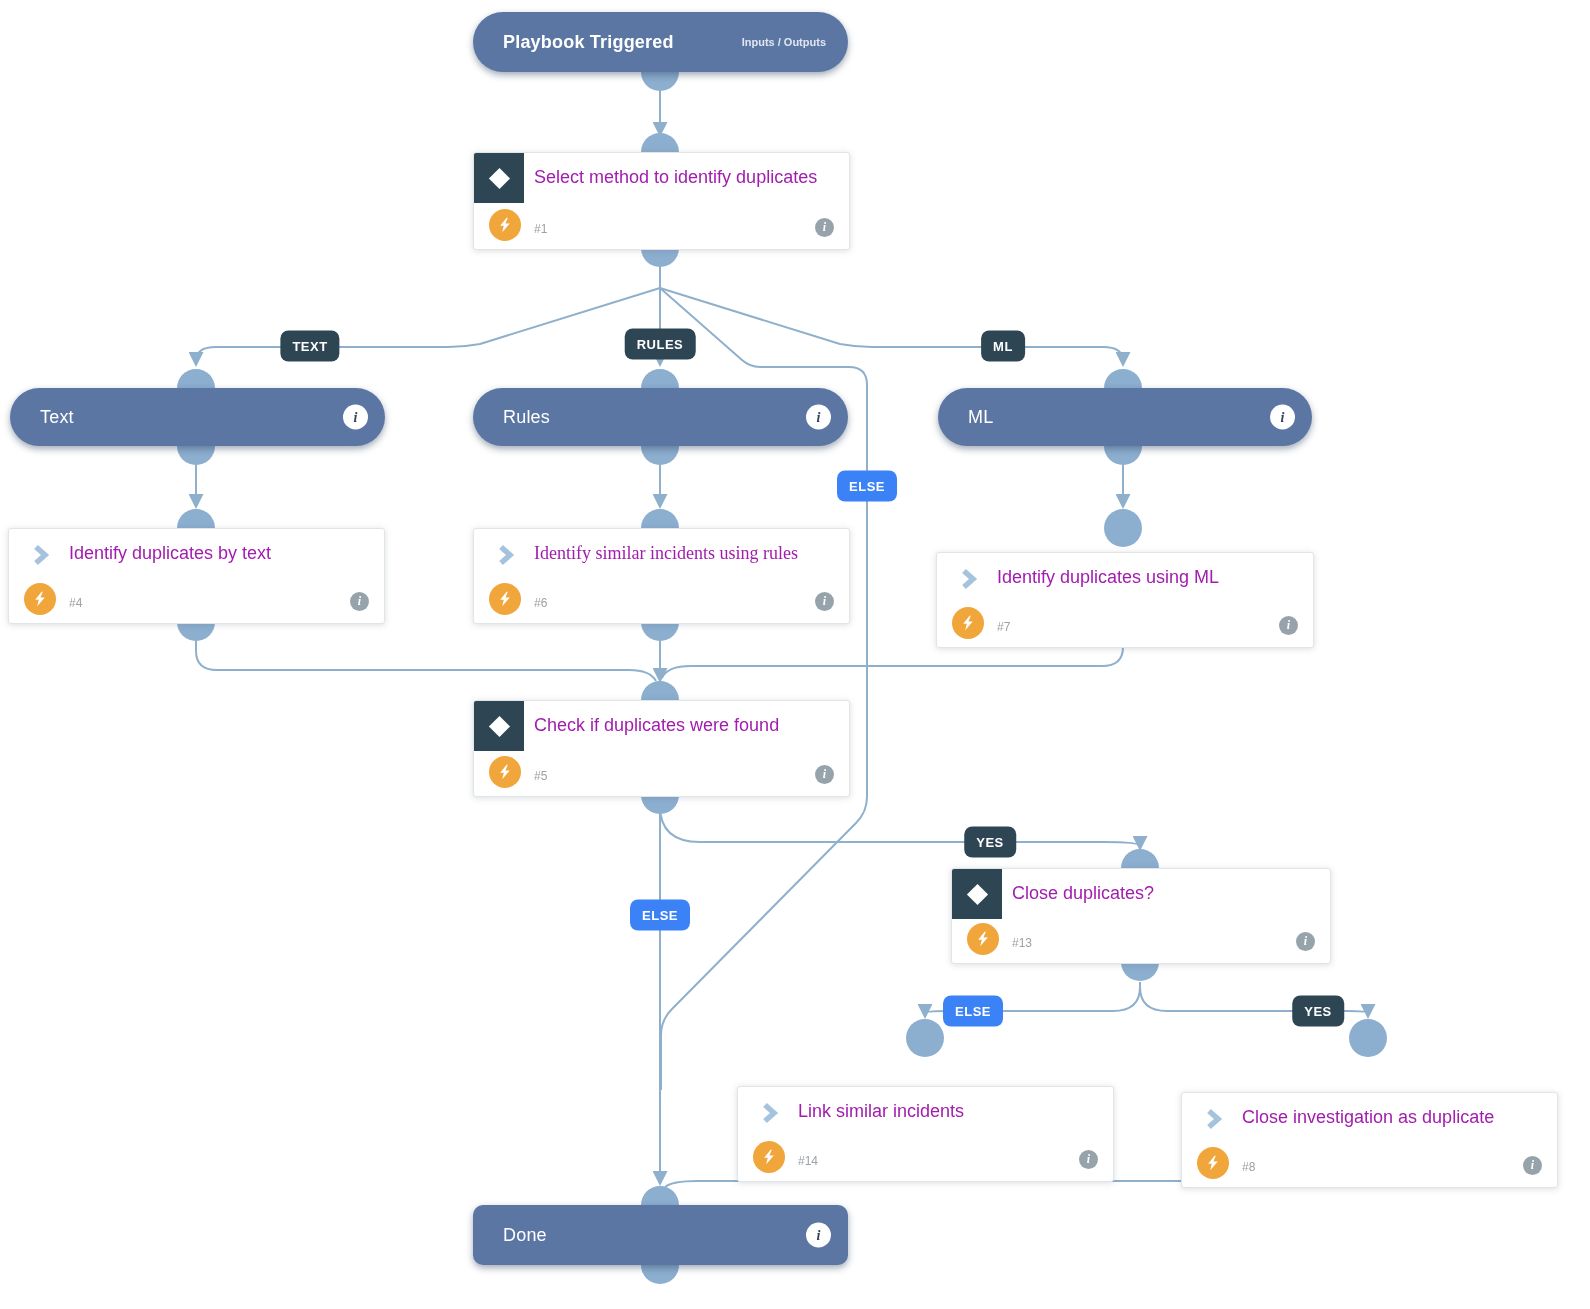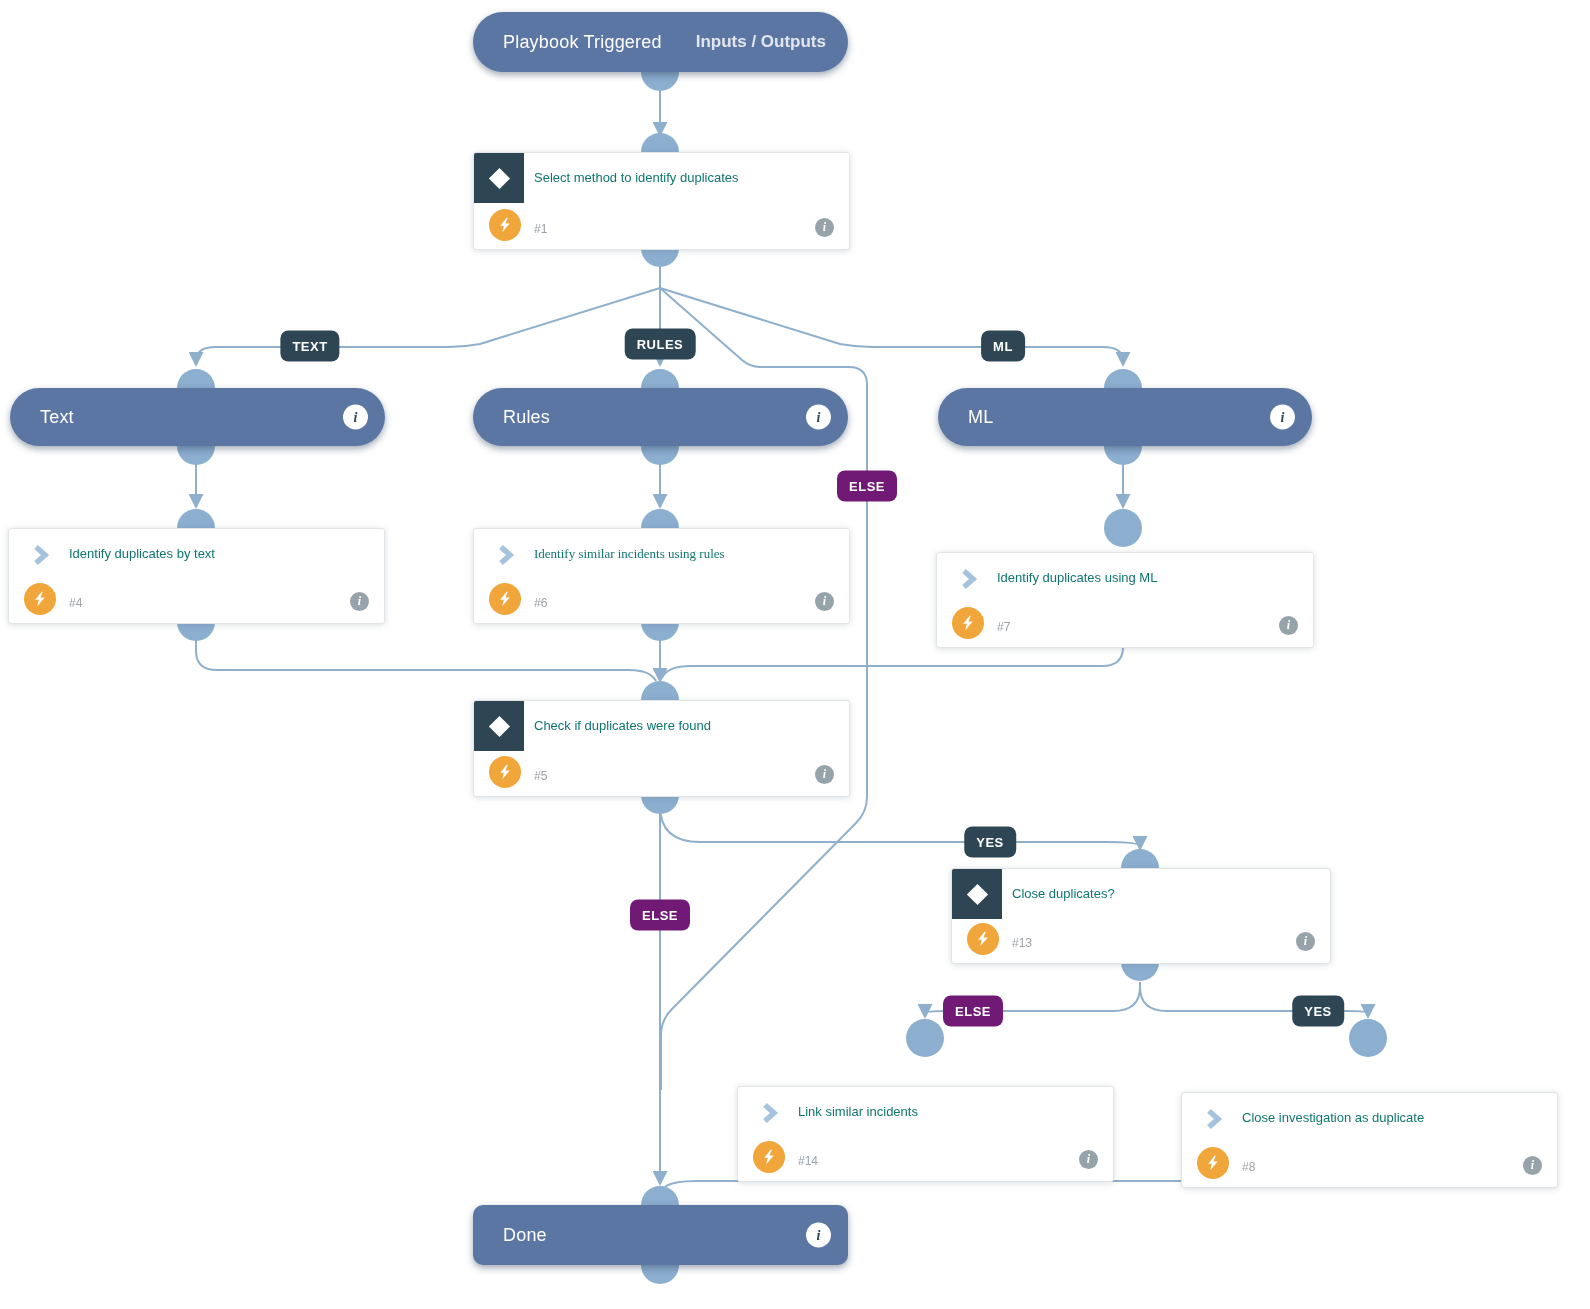--- a/index.html
+++ b/index.html
@@ -4,47 +4,47 @@
 <style>
   html,body{margin:0;padding:0;background:#fff;}
   #canvas{position:relative;width:1590px;height:1309px;background:#ffffff;overflow:hidden;
           font-family:"Liberation Sans", sans-serif;}
   #wires{position:absolute;left:0;top:0;width:1590px;height:1309px;}
 
   
   .pill{position:absolute;height:58px;border-radius:29px;background:#5b76a3;
         box-shadow:0 3px 7px rgba(47,66,94,.45);color:#fff;display:flex;align-items:center;}
   .pill .plabel{margin-left:30px;font-size:18px;letter-spacing:.2px;}
-  .pill.start .plabel{font-weight:normal;font-size:18px;}
-  .pill .io{position:absolute;right:22px;font-size:17px;font-weight:bold;color:rgba(255,255,255,.82);}
+  .pill.start .plabel{font-weight:bold;font-size:18px;}
+  .pill .io{position:absolute;right:22px;font-size:11px;font-weight:bold;color:rgba(255,255,255,.82);}
   .info-w{position:absolute;right:17px;top:50%;transform:translateY(-50%);
           width:25px;height:25px;border-radius:50%;background:#fff;color:#2e4554;
           display:flex;align-items:center;justify-content:center;
           font-family:"Liberation Serif",serif;font-weight:bold;font-style:italic;font-size:14px;}
 
   
   .card{position:absolute;background:#fff;border:1px solid #e2e5e8;border-radius:3px;
         box-shadow:0 1px 6px rgba(80,100,120,.22);}
-  .card .title{position:absolute;left:60px;top:12px;font-size:13px;color:#0f766e;line-height:25px;max-width:288px;}
+  .card .title{position:absolute;left:60px;top:12px;font-size:18px;color:#a21caf;line-height:25px;max-width:288px;}
   .card .num{position:absolute;left:60px;bottom:13px;font-size:12px;color:#9ba1a6;}
   .bolt{position:absolute;left:15px;bottom:8px;width:32px;height:32px;border-radius:50%;
         background:#f1a63b;display:flex;align-items:center;justify-content:center;}
   .info-g{position:absolute;right:15px;bottom:12px;width:19px;height:19px;border-radius:50%;
           background:#97a3ab;color:#fff;display:flex;align-items:center;justify-content:center;
           font-family:"Liberation Serif",serif;font-weight:bold;font-style:italic;font-size:12px;}
   .cond-sq{position:absolute;left:0;top:0;width:50px;height:50px;background:#2e4554;
            display:flex;align-items:center;justify-content:center;border-radius:2px 0 0 0;}
   .diamond{width:15px;height:15px;background:#fff;transform:rotate(45deg);}
   .chev{position:absolute;left:21px;top:15px;}
 
   
   .edge-label{position:absolute;transform:translate(-50%,-50%);background:#2e4554;color:#fff;
               font-size:13px;font-weight:bold;letter-spacing:.5px;padding:8px 12px;border-radius:8px;
               white-space:nowrap;}
-  .edge-label.orange{background:#701a75;}
+  .edge-label.orange{background:#3b82f6;}
 </style>
 </head>
 <body>
 
 <div id="canvas">
 
   <svg id="wires">
     <defs>
       <marker id="arrow" viewBox="0 0 10 10" refX="8" refY="5" markerWidth="7.5" markerHeight="7.5" orient="auto">
         <path d="M0 0 L10 5 L0 10 Z" fill="#8fb0cc"></path>

